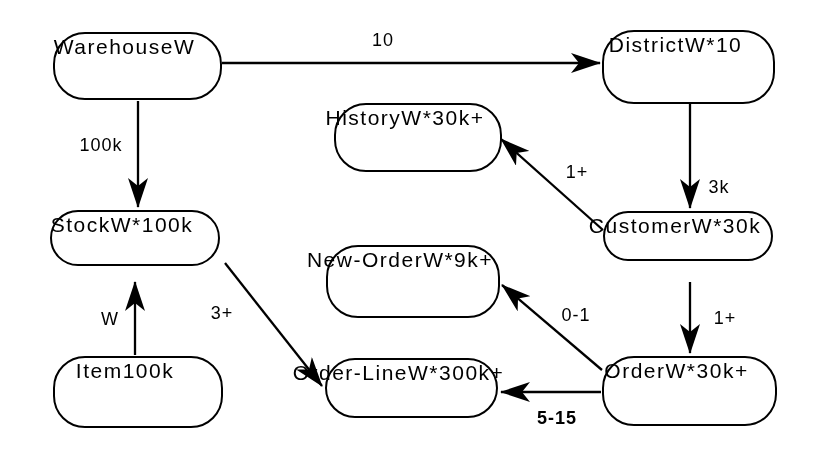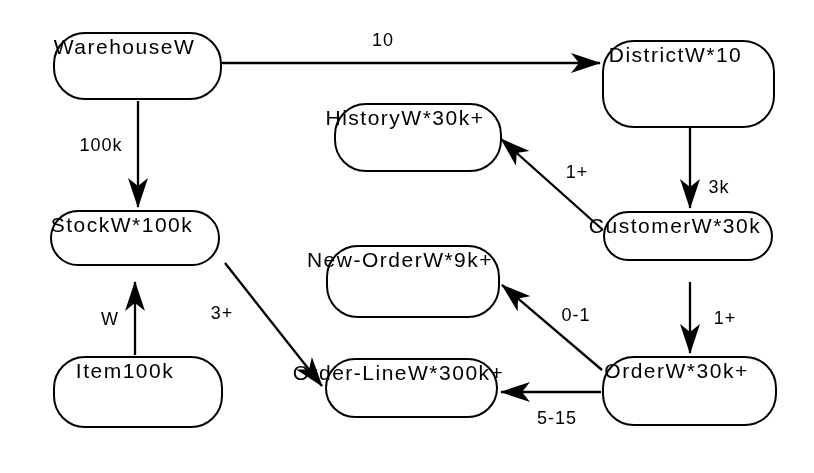--- a/index.html
+++ b/index.html
@@ -73,21 +73,21 @@
       <line x1="602" y1="370" x2="502" y2="285" marker-end="url(#arrowhead)"></line>
       <line x1="601" y1="392" x2="501" y2="392" marker-end="url(#arrowhead)"></line>
     </g>
   </svg>
 
   <div class="node" style="left:53px;  top:32px;  width:169px; height:68px;">
     <div class="node-name">Warehouse</div>
     <div class="node-count">W</div>
   </div>
 
-  <div class="node" style="left:602px; top:30px;  width:173px; height:88px;margin-top:10px;">
+  <div class="node" style="left:602px; top:30px;  width:173px; height:74px;">
     <div class="node-name">District</div>
     <div class="node-count">W*10</div>
   </div>
 
   <div class="node" style="left:334px; top:103px; width:168px; height:69px;">
     <div class="node-name">History</div>
     <div class="node-count">W*30k+</div>
   </div>
 
   <div class="node" style="left:50px;  top:210px; width:170px; height:56px;">
@@ -121,15 +121,15 @@
   </div>
 
   <div class="edge-label" style="left:383px; top:40px;">10</div>
   <div class="edge-label" style="left:101px; top:145px;">100k</div>
   <div class="edge-label" style="left:719px; top:139px;margin-top:48px;">3k</div>
   <div class="edge-label" style="left:577px; top:172px;">1+</div>
   <div class="edge-label" style="left:725px; top:318px;">1+</div>
   <div class="edge-label" style="left:110px; top:319px;">W</div>
   <div class="edge-label" style="left:222px; top:313px;">3+</div>
   <div class="edge-label" style="left:576px; top:315px;">0-1</div>
-  <div class="edge-label" style="left:557px; top:418px;">5-15</div>
+  <div class="edge-label" style="left:557px; top:418px;font-weight:bold;">5-15</div>
 
 </div>
 
 </body></html>

